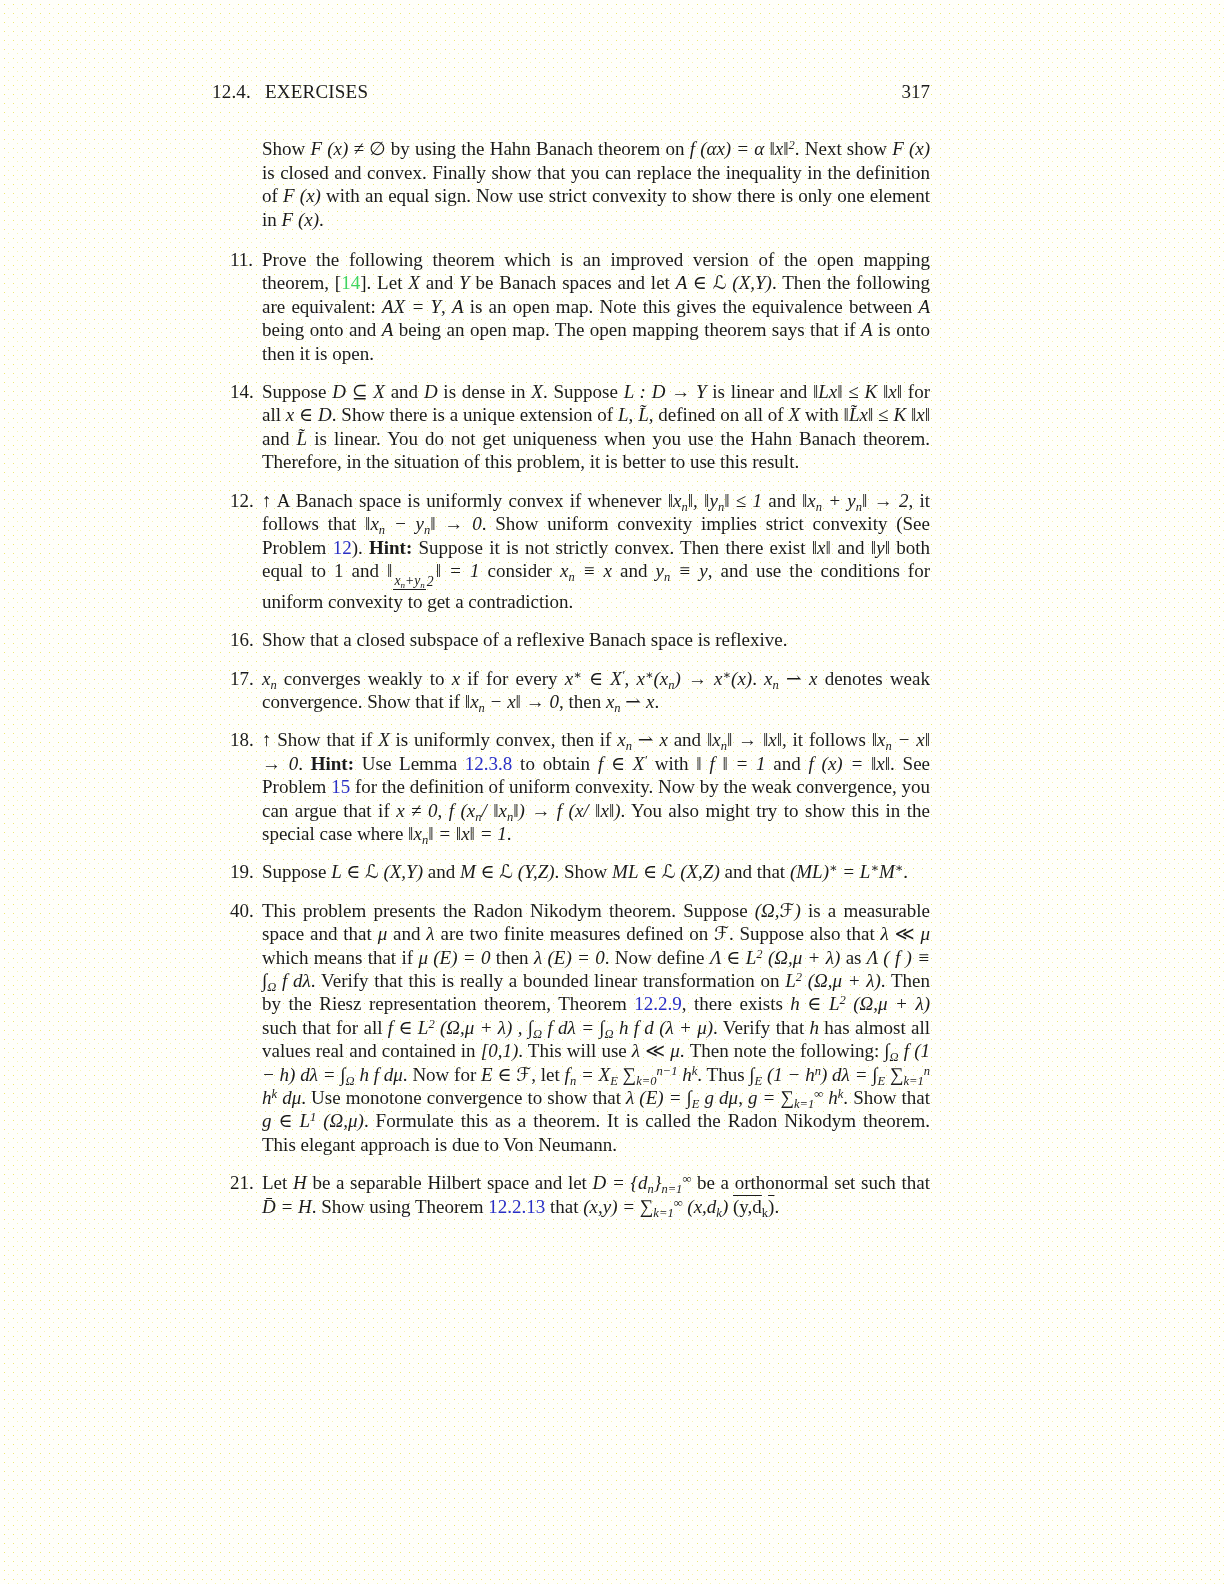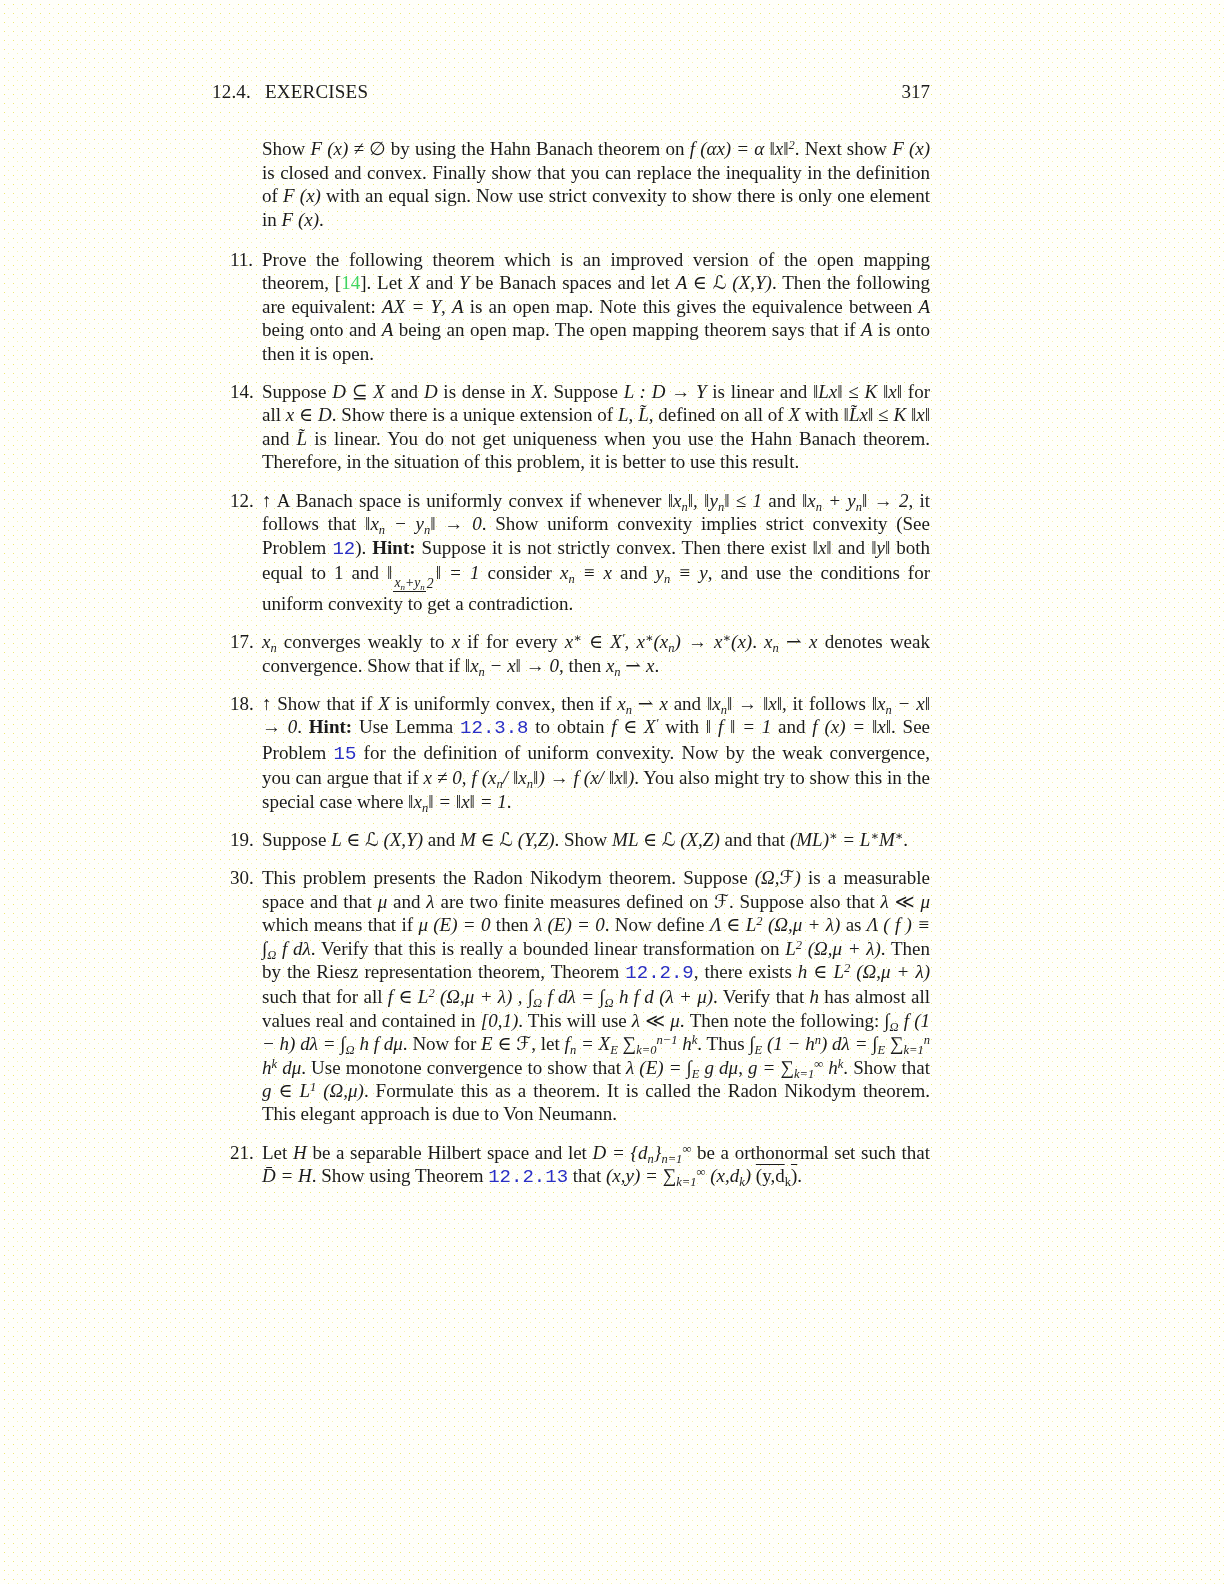--- a/index.html
+++ b/index.html
@@ -50,21 +50,21 @@
     width: 32px;
   }
   .item .pbody {
     flex: 1 1 auto;
     text-align: justify;
   }
   
   .seg-n { }
   .seg-m { font-style: italic; }
   .seg-b { font-weight: 700; }
-  .seg-l { color: #2a2fc4; cursor: pointer; font-family: Liberation Mono, monospace; }
+  .seg-l { color: #2a2fc4; cursor: pointer; }
   .seg-g { color: #3ed45e; cursor: pointer; }
   .seg-mo { text-decoration: overline; }
   sub .seg-mo { text-decoration: none; }
   sup, sub {
     font-size: 0.66em;
     line-height: 0;
   }
   sub { vertical-align: -0.28em; }
   sup { vertical-align: 0.48em; }
   .frac {
@@ -109,38 +109,42 @@
   </div>
 
   <div class="item">
     <span class="num">12.</span>
     <div class="pbody"><span class="seg-n">↑ A Banach space is uniformly convex if whenever </span><span class="seg-m">‖x</span><sub><span class="seg-m">n</span></sub><span class="seg-m">‖, ‖y</span><sub><span class="seg-m">n</span></sub><span class="seg-m">‖ ≤ 1</span><span class="seg-n"> and </span><span class="seg-m">‖x</span><sub><span class="seg-m">n</span></sub><span class="seg-m"> + y</span><sub><span class="seg-m">n</span></sub><span class="seg-m">‖ → 2</span><span class="seg-n">, it follows that </span><span class="seg-m">‖x</span><sub><span class="seg-m">n</span></sub><span class="seg-m"> − y</span><sub><span class="seg-m">n</span></sub><span class="seg-m">‖ → 0</span><span class="seg-n">.  Show uniform convexity implies strict convexity (See Problem </span><span class="seg-l">12</span><span class="seg-n">). </span><span class="seg-b">Hint:</span><span class="seg-n">  Suppose it is not strictly convex.  Then there exist </span><span class="seg-m">‖x‖</span><span class="seg-n"> and </span><span class="seg-m">‖y‖</span><span class="seg-n"> both equal to 1 and </span><span class="seg-m">‖</span><span class="frac">
               <span class="num-part"><span class="seg-m">x</span><sub><span class="seg-m">n</span></sub><span class="seg-m">+y</span><sub><span class="seg-m">n</span></sub></span>
               <span class="den-part"><span class="seg-m">2</span></span>
             </span><span class="seg-m">‖ = 1</span><span class="seg-n"> consider </span><span class="seg-m">x</span><sub><span class="seg-m">n</span></sub><span class="seg-m"> ≡ x</span><span class="seg-n"> and </span><span class="seg-m">y</span><sub><span class="seg-m">n</span></sub><span class="seg-m"> ≡ y</span><span class="seg-n">, and use the conditions for uniform convexity to get a contradiction.</span></div>
   </div>
 
+  <div class="item">
+    <span class="num">16.</span>
+    <div class="pbody"><span class="seg-n">Show that a closed subspace of a reflexive Banach space is reflexive.</span></div>
+  </div>
 
   <div class="item">
     <span class="num">17.</span>
     <div class="pbody"><span class="seg-m">x</span><sub><span class="seg-m">n</span></sub><span class="seg-n"> converges weakly to </span><span class="seg-m">x</span><span class="seg-n"> if for every </span><span class="seg-m">x</span><sup><span class="seg-m">∗</span></sup><span class="seg-m"> ∈ X</span><sup><span class="seg-m">′</span></sup><span class="seg-n">, </span><span class="seg-m">x</span><sup><span class="seg-m">∗</span></sup><span class="seg-m">(x</span><sub><span class="seg-m">n</span></sub><span class="seg-m">) → x</span><sup><span class="seg-m">∗</span></sup><span class="seg-m">(x)</span><span class="seg-n">. </span><span class="seg-m">x</span><sub><span class="seg-m">n</span></sub><span class="seg-m"> ⇀ x</span><span class="seg-n"> denotes weak convergence.  Show that if </span><span class="seg-m">‖x</span><sub><span class="seg-m">n</span></sub><span class="seg-m"> − x‖ → 0</span><span class="seg-n">, then </span><span class="seg-m">x</span><sub><span class="seg-m">n</span></sub><span class="seg-m"> ⇀ x</span><span class="seg-n">.</span></div>
   </div>
 
   <div class="item">
     <span class="num">18.</span>
     <div class="pbody"><span class="seg-n">↑ Show that if </span><span class="seg-m">X</span><span class="seg-n"> is uniformly convex, then if </span><span class="seg-m">x</span><sub><span class="seg-m">n</span></sub><span class="seg-m"> ⇀ x</span><span class="seg-n"> and </span><span class="seg-m">‖x</span><sub><span class="seg-m">n</span></sub><span class="seg-m">‖ → ‖x‖</span><span class="seg-n">, it follows </span><span class="seg-m">‖x</span><sub><span class="seg-m">n</span></sub><span class="seg-m"> − x‖ → 0</span><span class="seg-n">. </span><span class="seg-b">Hint:</span><span class="seg-n">  Use Lemma </span><span class="seg-l">12.3.8</span><span class="seg-n"> to obtain </span><span class="seg-m">f ∈ X</span><sup><span class="seg-m">′</span></sup><span class="seg-n"> with </span><span class="seg-m">‖ f ‖ = 1</span><span class="seg-n"> and </span><span class="seg-m">f (x) = ‖x‖</span><span class="seg-n">.  See Problem </span><span class="seg-l">15</span><span class="seg-n"> for the definition of uniform convexity.  Now by the weak convergence, you can argue that if </span><span class="seg-m">x ≠ 0</span><span class="seg-n">, </span><span class="seg-m">f (x</span><sub><span class="seg-m">n</span></sub><span class="seg-m">/ ‖x</span><sub><span class="seg-m">n</span></sub><span class="seg-m">‖) → f (x/ ‖x‖)</span><span class="seg-n">.  You also might try to show this in the special case where </span><span class="seg-m">‖x</span><sub><span class="seg-m">n</span></sub><span class="seg-m">‖ = ‖x‖ = 1</span><span class="seg-n">.</span></div>
   </div>
 
   <div class="item">
     <span class="num">19.</span>
     <div class="pbody"><span class="seg-n">Suppose </span><span class="seg-m">L ∈ ℒ (X,Y)</span><span class="seg-n"> and </span><span class="seg-m">M ∈ ℒ (Y,Z)</span><span class="seg-n">.  Show </span><span class="seg-m">ML ∈ ℒ (X,Z)</span><span class="seg-n"> and that </span><span class="seg-m">(ML)</span><sup><span class="seg-m">∗</span></sup><span class="seg-m"> = L</span><sup><span class="seg-m">∗</span></sup><span class="seg-m">M</span><sup><span class="seg-m">∗</span></sup><span class="seg-n">.</span></div>
   </div>
 
   <div class="item">
-    <span class="num">30.</span>
+    <span class="num">40.</span>
     <div class="pbody"><span class="seg-n">This problem presents the Radon Nikodym theorem.  Suppose </span><span class="seg-m">(Ω,ℱ)</span><span class="seg-n"> is a measurable space and that </span><span class="seg-m">μ</span><span class="seg-n"> and </span><span class="seg-m">λ</span><span class="seg-n"> are two finite measures defined on </span><span class="seg-m">ℱ</span><span class="seg-n">. Suppose also that </span><span class="seg-m">λ ≪ μ</span><span class="seg-n"> which means that if </span><span class="seg-m">μ (E) = 0</span><span class="seg-n"> then </span><span class="seg-m">λ (E) = 0</span><span class="seg-n">.  Now define </span><span class="seg-m">Λ ∈ L</span><sup><span class="seg-m">2</span></sup><span class="seg-m"> (Ω,μ + λ)</span><span class="seg-n"> as </span><span class="seg-m">Λ ( f ) ≡ ∫</span><sub><span class="seg-m">Ω</span></sub><span class="seg-m"> f dλ</span><span class="seg-n">.  Verify that this is really a bounded linear transformation on </span><span class="seg-m">L</span><sup><span class="seg-m">2</span></sup><span class="seg-m"> (Ω,μ + λ)</span><span class="seg-n">.  Then by the Riesz representation theorem, Theorem </span><span class="seg-l">12.2.9</span><span class="seg-n">, there exists </span><span class="seg-m">h ∈ L</span><sup><span class="seg-m">2</span></sup><span class="seg-m"> (Ω,μ + λ)</span><span class="seg-n"> such that for all </span><span class="seg-m">f ∈ L</span><sup><span class="seg-m">2</span></sup><span class="seg-m"> (Ω,μ + λ) , ∫</span><sub><span class="seg-m">Ω</span></sub><span class="seg-m"> f dλ = ∫</span><sub><span class="seg-m">Ω</span></sub><span class="seg-m"> h f d (λ + μ)</span><span class="seg-n">.  Verify that </span><span class="seg-m">h</span><span class="seg-n"> has almost all values real and contained in </span><span class="seg-m">[0,1)</span><span class="seg-n">.  This will use </span><span class="seg-m">λ ≪ μ</span><span class="seg-n">.  Then note the following: </span><span class="seg-m">∫</span><sub><span class="seg-m">Ω</span></sub><span class="seg-m"> f (1 − h) dλ = ∫</span><sub><span class="seg-m">Ω</span></sub><span class="seg-m"> h f dμ</span><span class="seg-n">.  Now for </span><span class="seg-m">E ∈ ℱ</span><span class="seg-n">, let </span><span class="seg-m">f</span><sub><span class="seg-m">n</span></sub><span class="seg-m"> = X</span><sub><span class="seg-m">E</span></sub><span class="seg-m"> ∑</span><sub><span class="seg-m">k=0</span></sub><sup><span class="seg-m">n−1</span></sup><span class="seg-m"> h</span><sup><span class="seg-m">k</span></sup><span class="seg-n">.  Thus </span><span class="seg-m">∫</span><sub><span class="seg-m">E</span></sub><span class="seg-m"> (1 − h</span><sup><span class="seg-m">n</span></sup><span class="seg-m">) dλ = ∫</span><sub><span class="seg-m">E</span></sub><span class="seg-m"> ∑</span><sub><span class="seg-m">k=1</span></sub><sup><span class="seg-m">n</span></sup><span class="seg-m"> h</span><sup><span class="seg-m">k</span></sup><span class="seg-m"> dμ</span><span class="seg-n">. Use monotone convergence to show that </span><span class="seg-m">λ (E) = ∫</span><sub><span class="seg-m">E</span></sub><span class="seg-m"> g dμ</span><span class="seg-n">, </span><span class="seg-m">g = ∑</span><sub><span class="seg-m">k=1</span></sub><sup><span class="seg-m">∞</span></sup><span class="seg-m"> h</span><sup><span class="seg-m">k</span></sup><span class="seg-n">.  Show that </span><span class="seg-m">g ∈ L</span><sup><span class="seg-m">1</span></sup><span class="seg-m"> (Ω,μ)</span><span class="seg-n">.  Formulate this as a theorem.  It is called the Radon Nikodym theorem.  This elegant approach is due to Von Neumann.</span></div>
   </div>
 
   <div class="item">
     <span class="num">21.</span>
     <div class="pbody"><span class="seg-n">Let </span><span class="seg-m">H</span><span class="seg-n"> be a separable Hilbert space and let </span><span class="seg-m">D = {d</span><sub><span class="seg-m">n</span></sub><span class="seg-m">}</span><sub><span class="seg-m">n=1</span></sub><sup><span class="seg-m">∞</span></sup><span class="seg-n"> be a orthonormal set such that </span><span class="seg-m">D̄ = H</span><span class="seg-n">.  Show using Theorem </span><span class="seg-l">12.2.13</span><span class="seg-n"> that </span><span class="seg-m">(x,y) = ∑</span><sub><span class="seg-m">k=1</span></sub><sup><span class="seg-m">∞</span></sup><span class="seg-m"> (x,d</span><sub><span class="seg-m">k</span></sub><span class="seg-m">) </span><span class="seg-mo">(y,d</span><sub><span class="seg-mo">k</span></sub><span class="seg-mo">)</span><span class="seg-n">.</span></div>
   </div>
 </div>
 
   </div>

